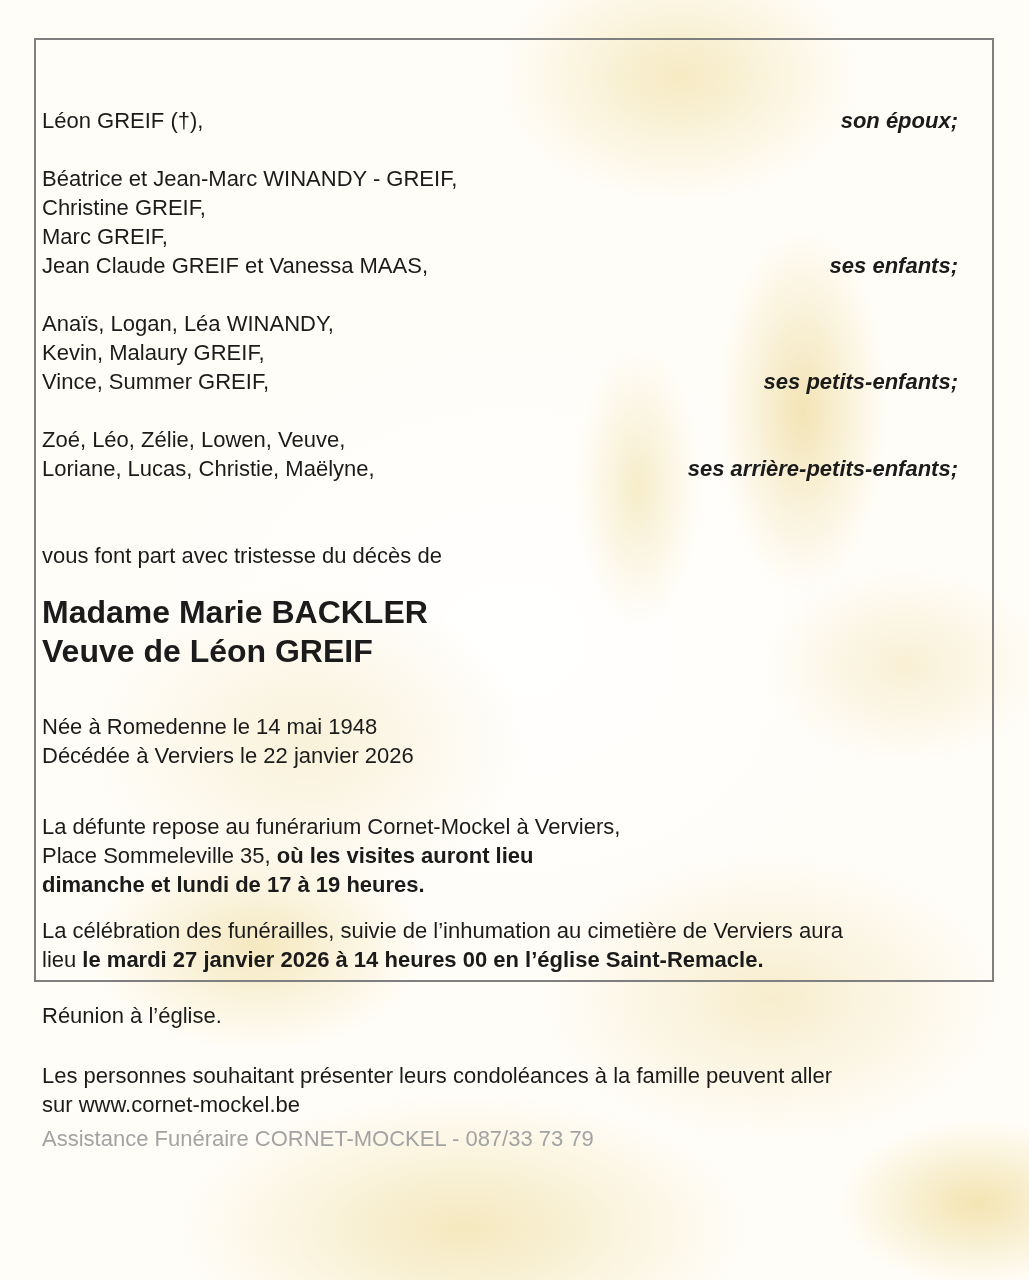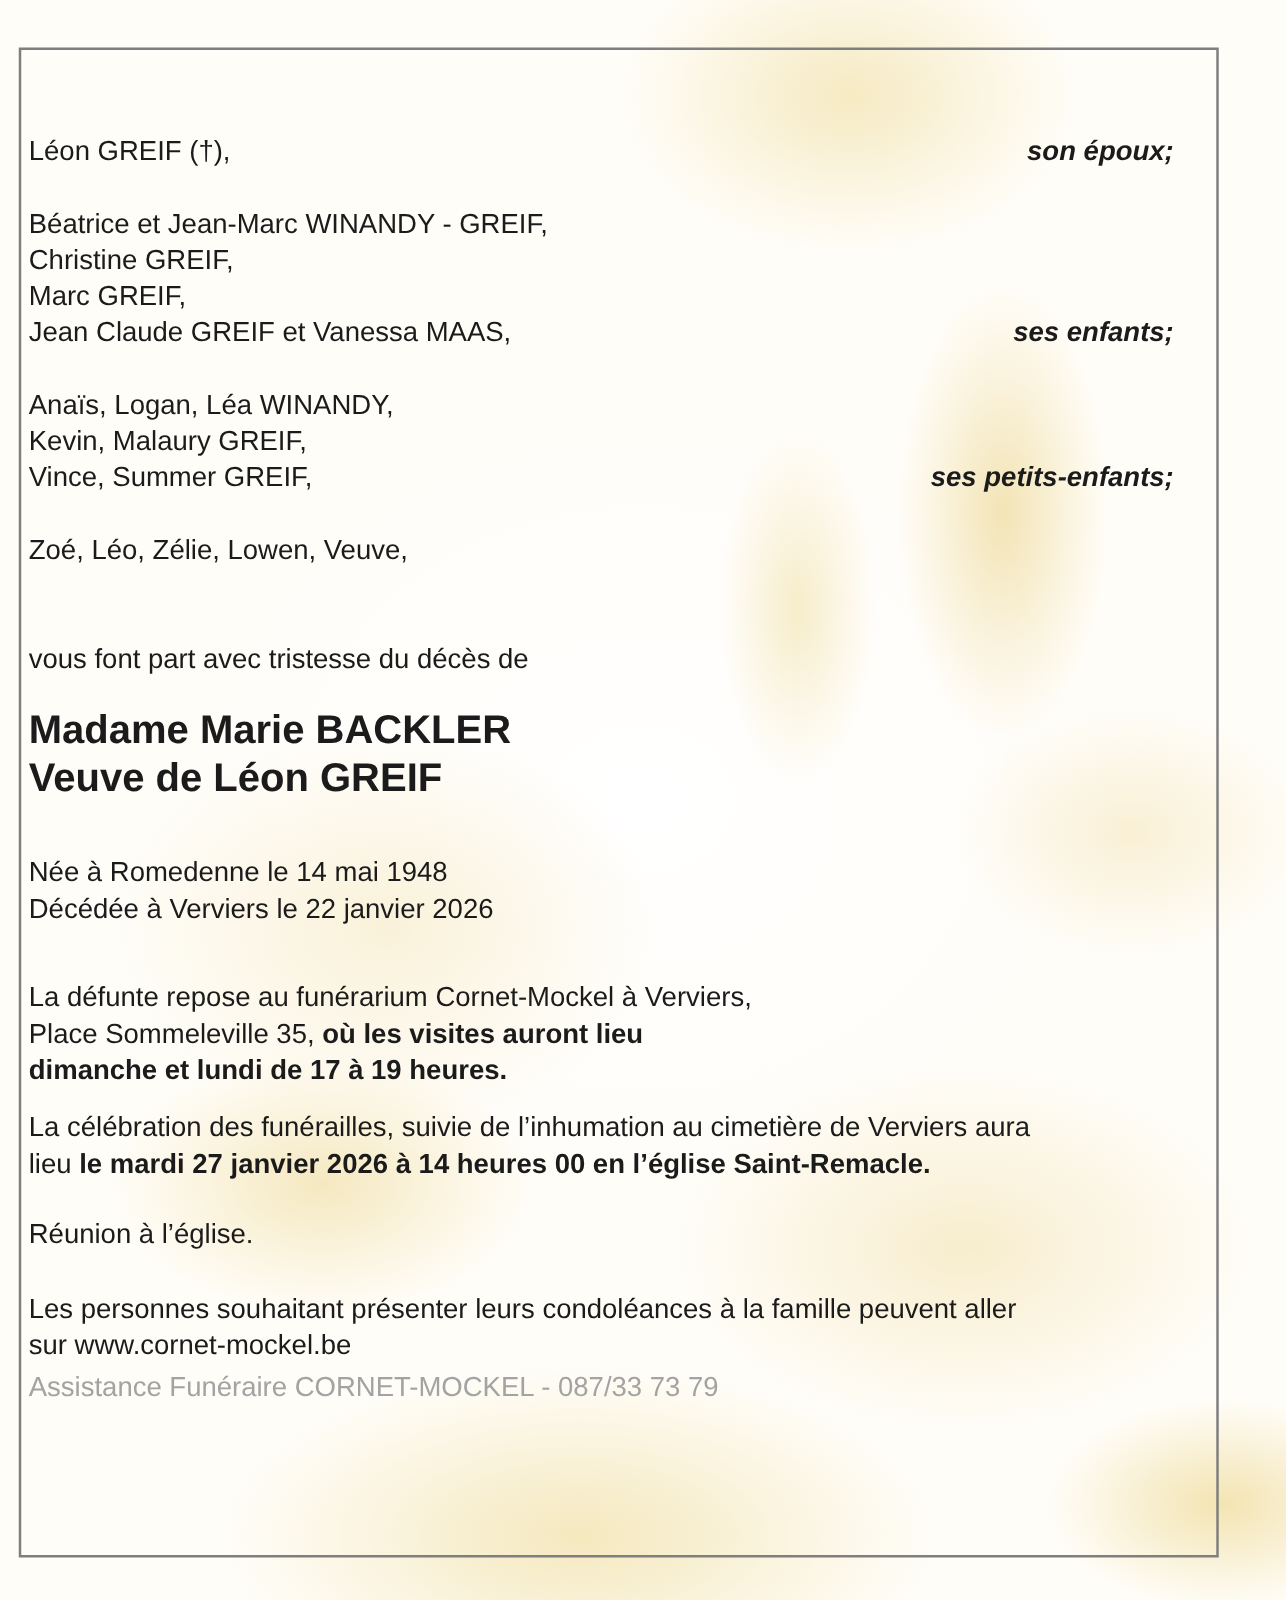--- a/index.html
+++ b/index.html
@@ -23,22 +23,22 @@
       radial-gradient(ellipse 300px 220px at 30% 58%, rgba(248,239,211,0.85), rgba(248,239,211,0) 72%),
       radial-gradient(ellipse 200px 140px at 88% 52%, rgba(247,236,203,0.80), rgba(247,236,203,0) 70%),
       radial-gradient(ellipse 240px 150px at 25% 74%, rgba(241,224,168,0.70), rgba(241,224,168,0) 70%),
       radial-gradient(ellipse 320px 200px at 75% 78%, rgba(246,234,198,0.85), rgba(246,234,198,0) 72%),
       radial-gradient(ellipse 380px 180px at 45% 96%, rgba(243,229,180,0.85), rgba(243,229,180,0) 75%),
       radial-gradient(ellipse 200px 120px at 95% 94%, rgba(240,222,160,0.80), rgba(240,222,160,0) 70%),
       radial-gradient(ellipse 500px 420px at 50% 50%, rgba(255,255,255,0.92), rgba(255,255,255,0) 80%);
   }
   .card-border {
     position: absolute;
-    left: 15px; top: 38px;
-    width: 960px; height: 1208px;
+    left: 34px; top: 38px;
+    width: 960px; height: 944px;
     border: 2px solid var(--border);
   }
   .content {
     position: absolute;
     left: 0; top: 0;
     width: 100%; height: 100%;
     padding: 66px 34px 0 6px;
     font-size: 22px;
     line-height: 29px;
   }
@@ -91,20 +91,22 @@
 
     <div class="group">
       <div class="gline"><span>Anaïs, Logan, Léa WINANDY,</span></div>
       <div class="gline"><span>Kevin, Malaury GREIF,</span></div>
       <div class="gline"><span>Vince, Summer GREIF,</span></div>
       <span class="glabel">ses petits-enfants;</span>
     </div>
 
     <div class="group">
       <div class="gline"><span>Zoé, Léo, Zélie, Lowen, Veuve,</span></div>
+      <div class="gline"><span>Loriane, Lucas, Christie, Maëlyne,</span></div>
+      <span class="glabel">ses arrière-petits-enfants;</span>
     </div>
 
     <div class="center announcement">vous font part avec tristesse du décès de</div>
 
     <div class="heading">
       <div>Madame Marie BACKLER</div>
       <div>Veuve de Léon GREIF</div>
     </div>
 
     <div class="center dates">

